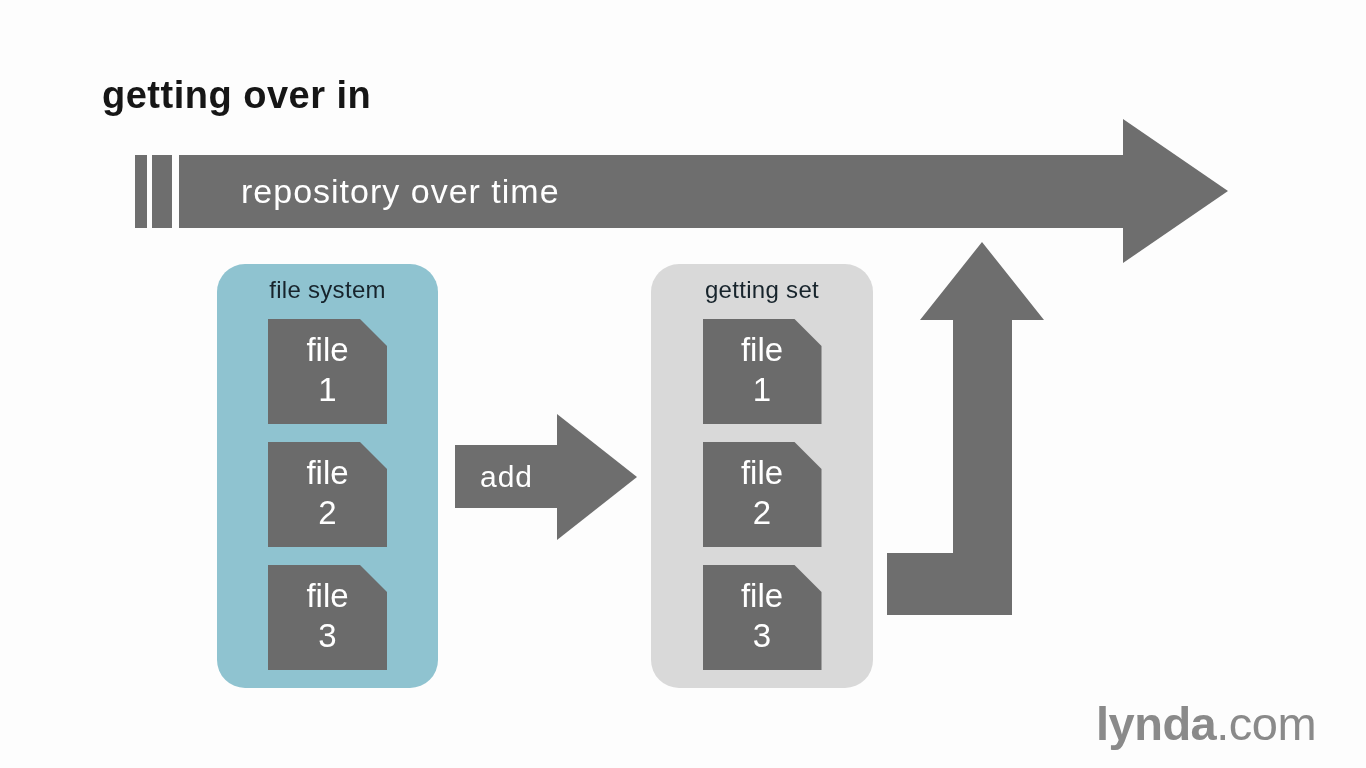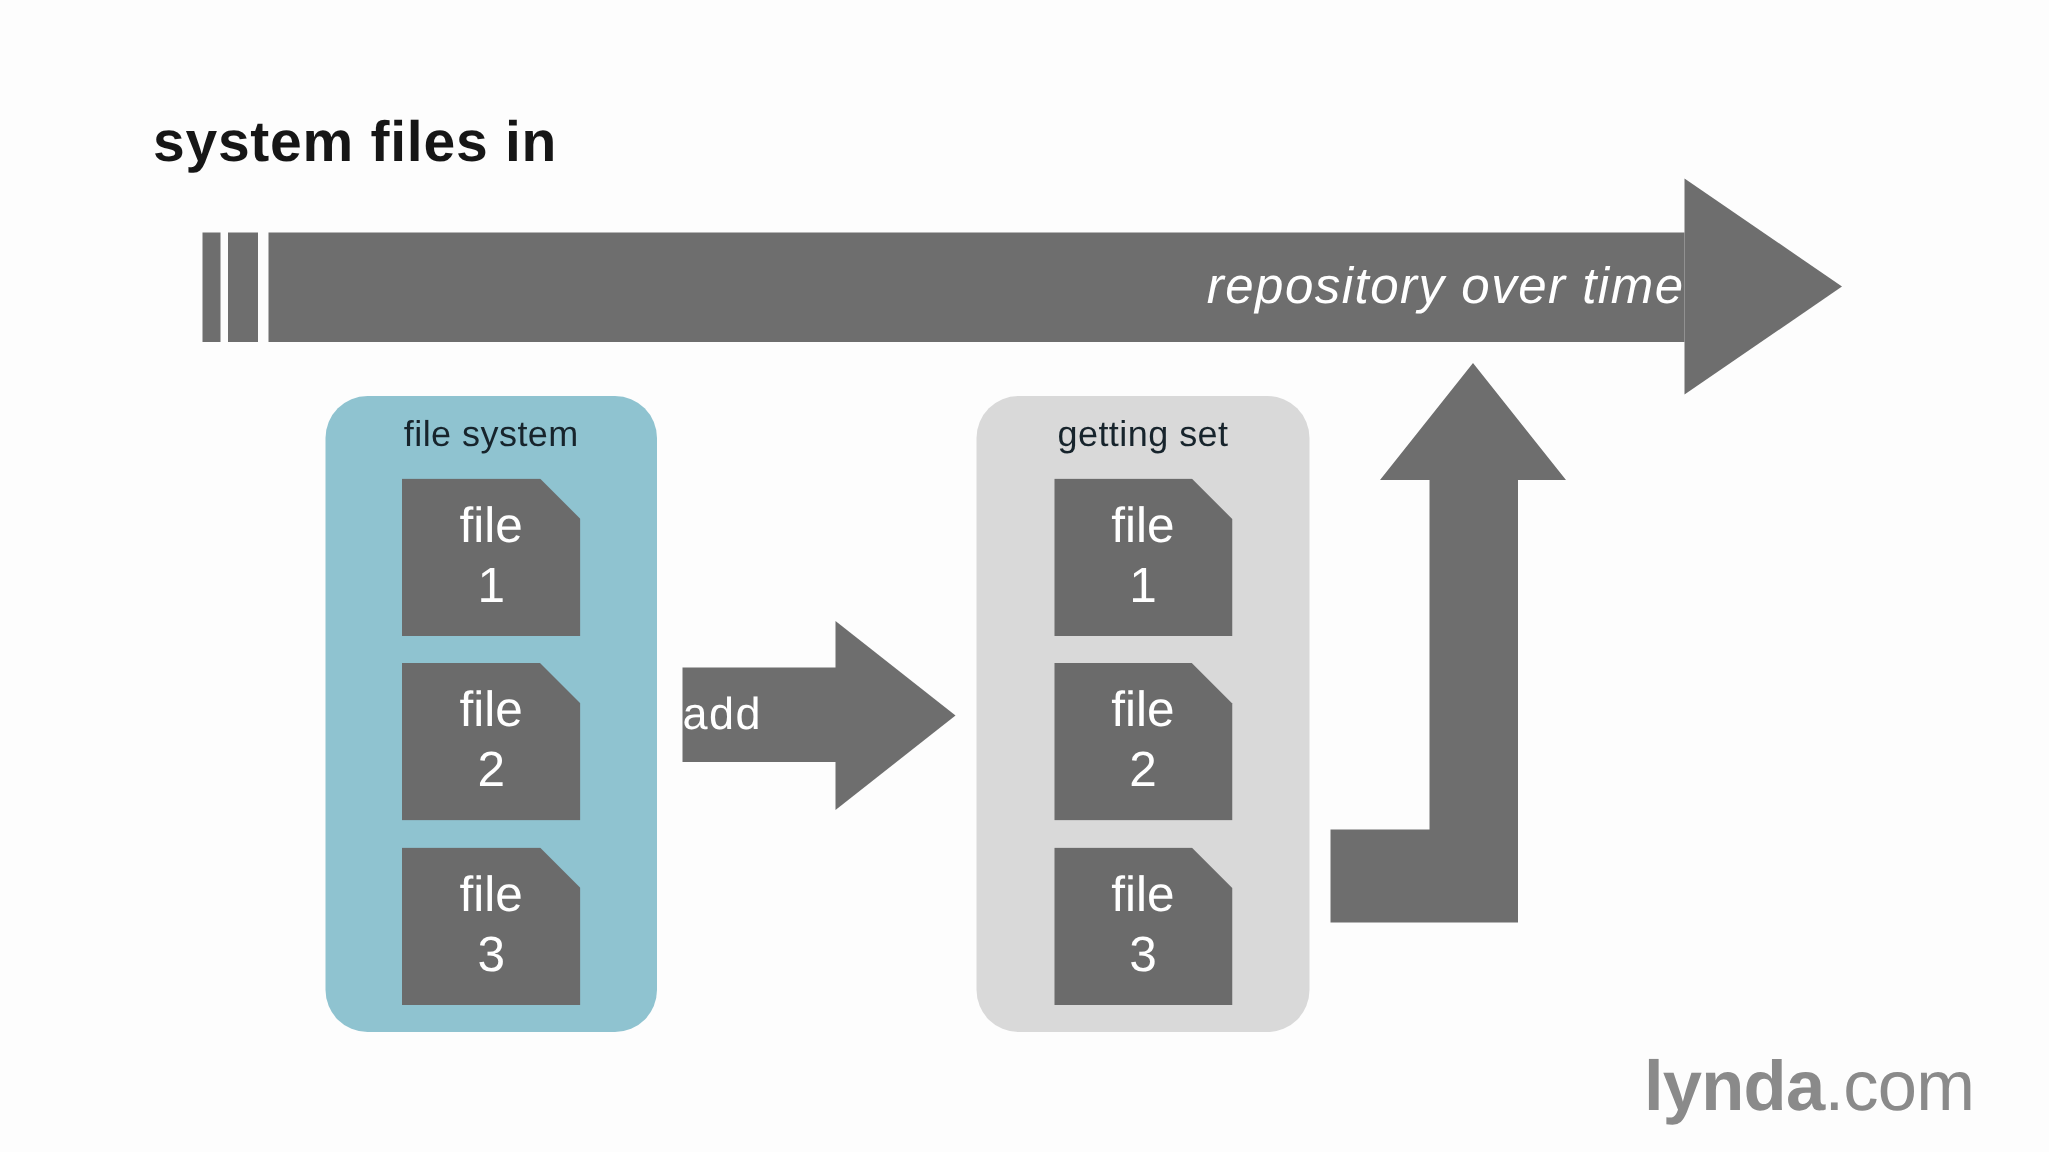--- a/index.html
+++ b/index.html
@@ -49,25 +49,24 @@
     border-left: 105px solid #6e6e6e;
   }
   .repo-label {
     position: absolute;
     left: 179px;
     top: 155px;
     width: 944px;
     height: 87px;
     line-height: 73px;
     padding-left: 62px;
-    text-align: right;
+    text-align: left;
     color: #ffffff;
     font-size: 34px;
     letter-spacing: 1px;
-    font-style: italic;
   }
   
   .panel {
     position: absolute;
     top: 264px;
     height: 424px;
     display: flex;
     flex-direction: column;
     align-items: center;
     border-radius: 28px;
@@ -102,20 +101,21 @@
   .file-word, .file-number { display: block; }
   
   .add-shaft {
     position: absolute;
     left: 455px;
     top: 445px;
     width: 103px;
     height: 63px;
     background: #6e6e6e;
     line-height: 63px;
+    text-align: center;
     color: #ffffff;
     font-size: 30px;
     letter-spacing: 1px;
   }
   .add-head {
     position: absolute;
     left: 557px;
     top: 414px;
     width: 0; height: 0;
     border-top: 63px solid transparent;
@@ -142,21 +142,21 @@
     text-align: right;
   }
   .logo-brand { font-weight: 700; }
   .logo-suffix { font-weight: 400; }
 </style>
 </head>
 <body>
 
 <div class="slide">
 
-  <div class="title">system files in</div>
+  <div class="title">getting over in</div>
 
   <div>
     <div class="repo-bar repo-bar-1"></div>
     <div class="repo-bar repo-bar-2"></div>
     <div class="repo-shaft"></div>
     <div class="repo-head"></div>
     <div class="repo-label">repository over time</div>
   </div>
 
   <div class="panel panel-filesystem">

